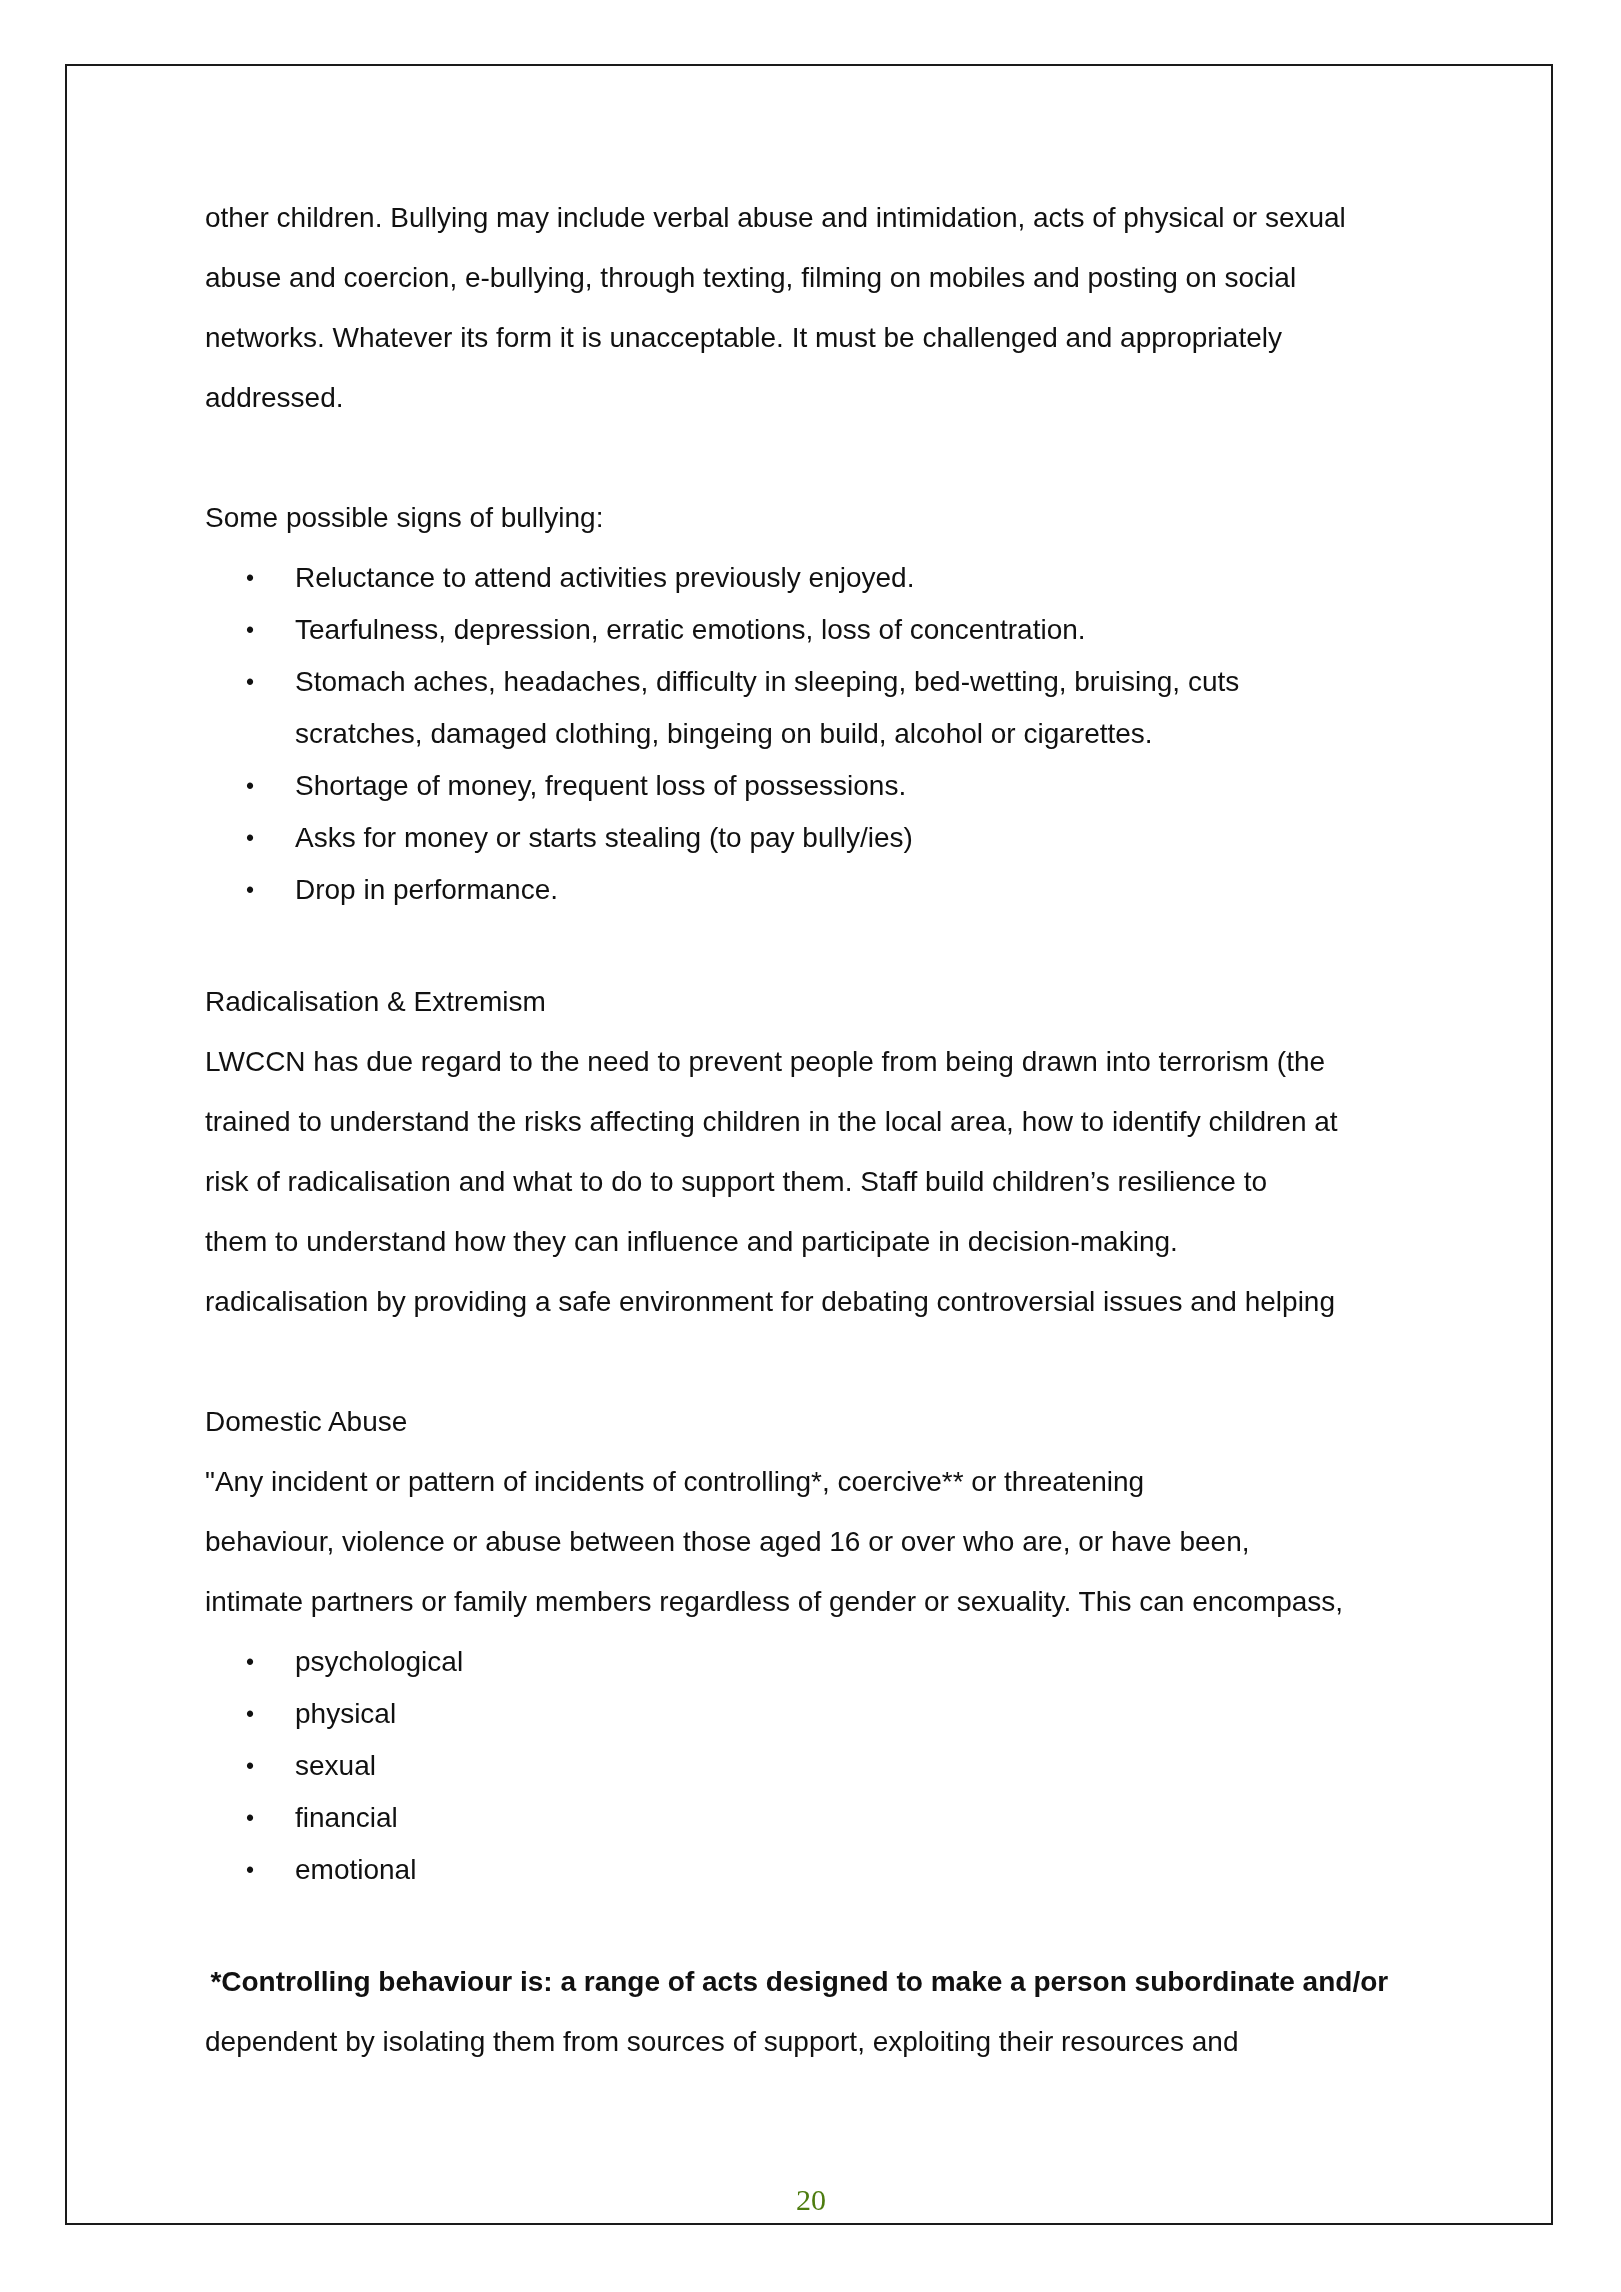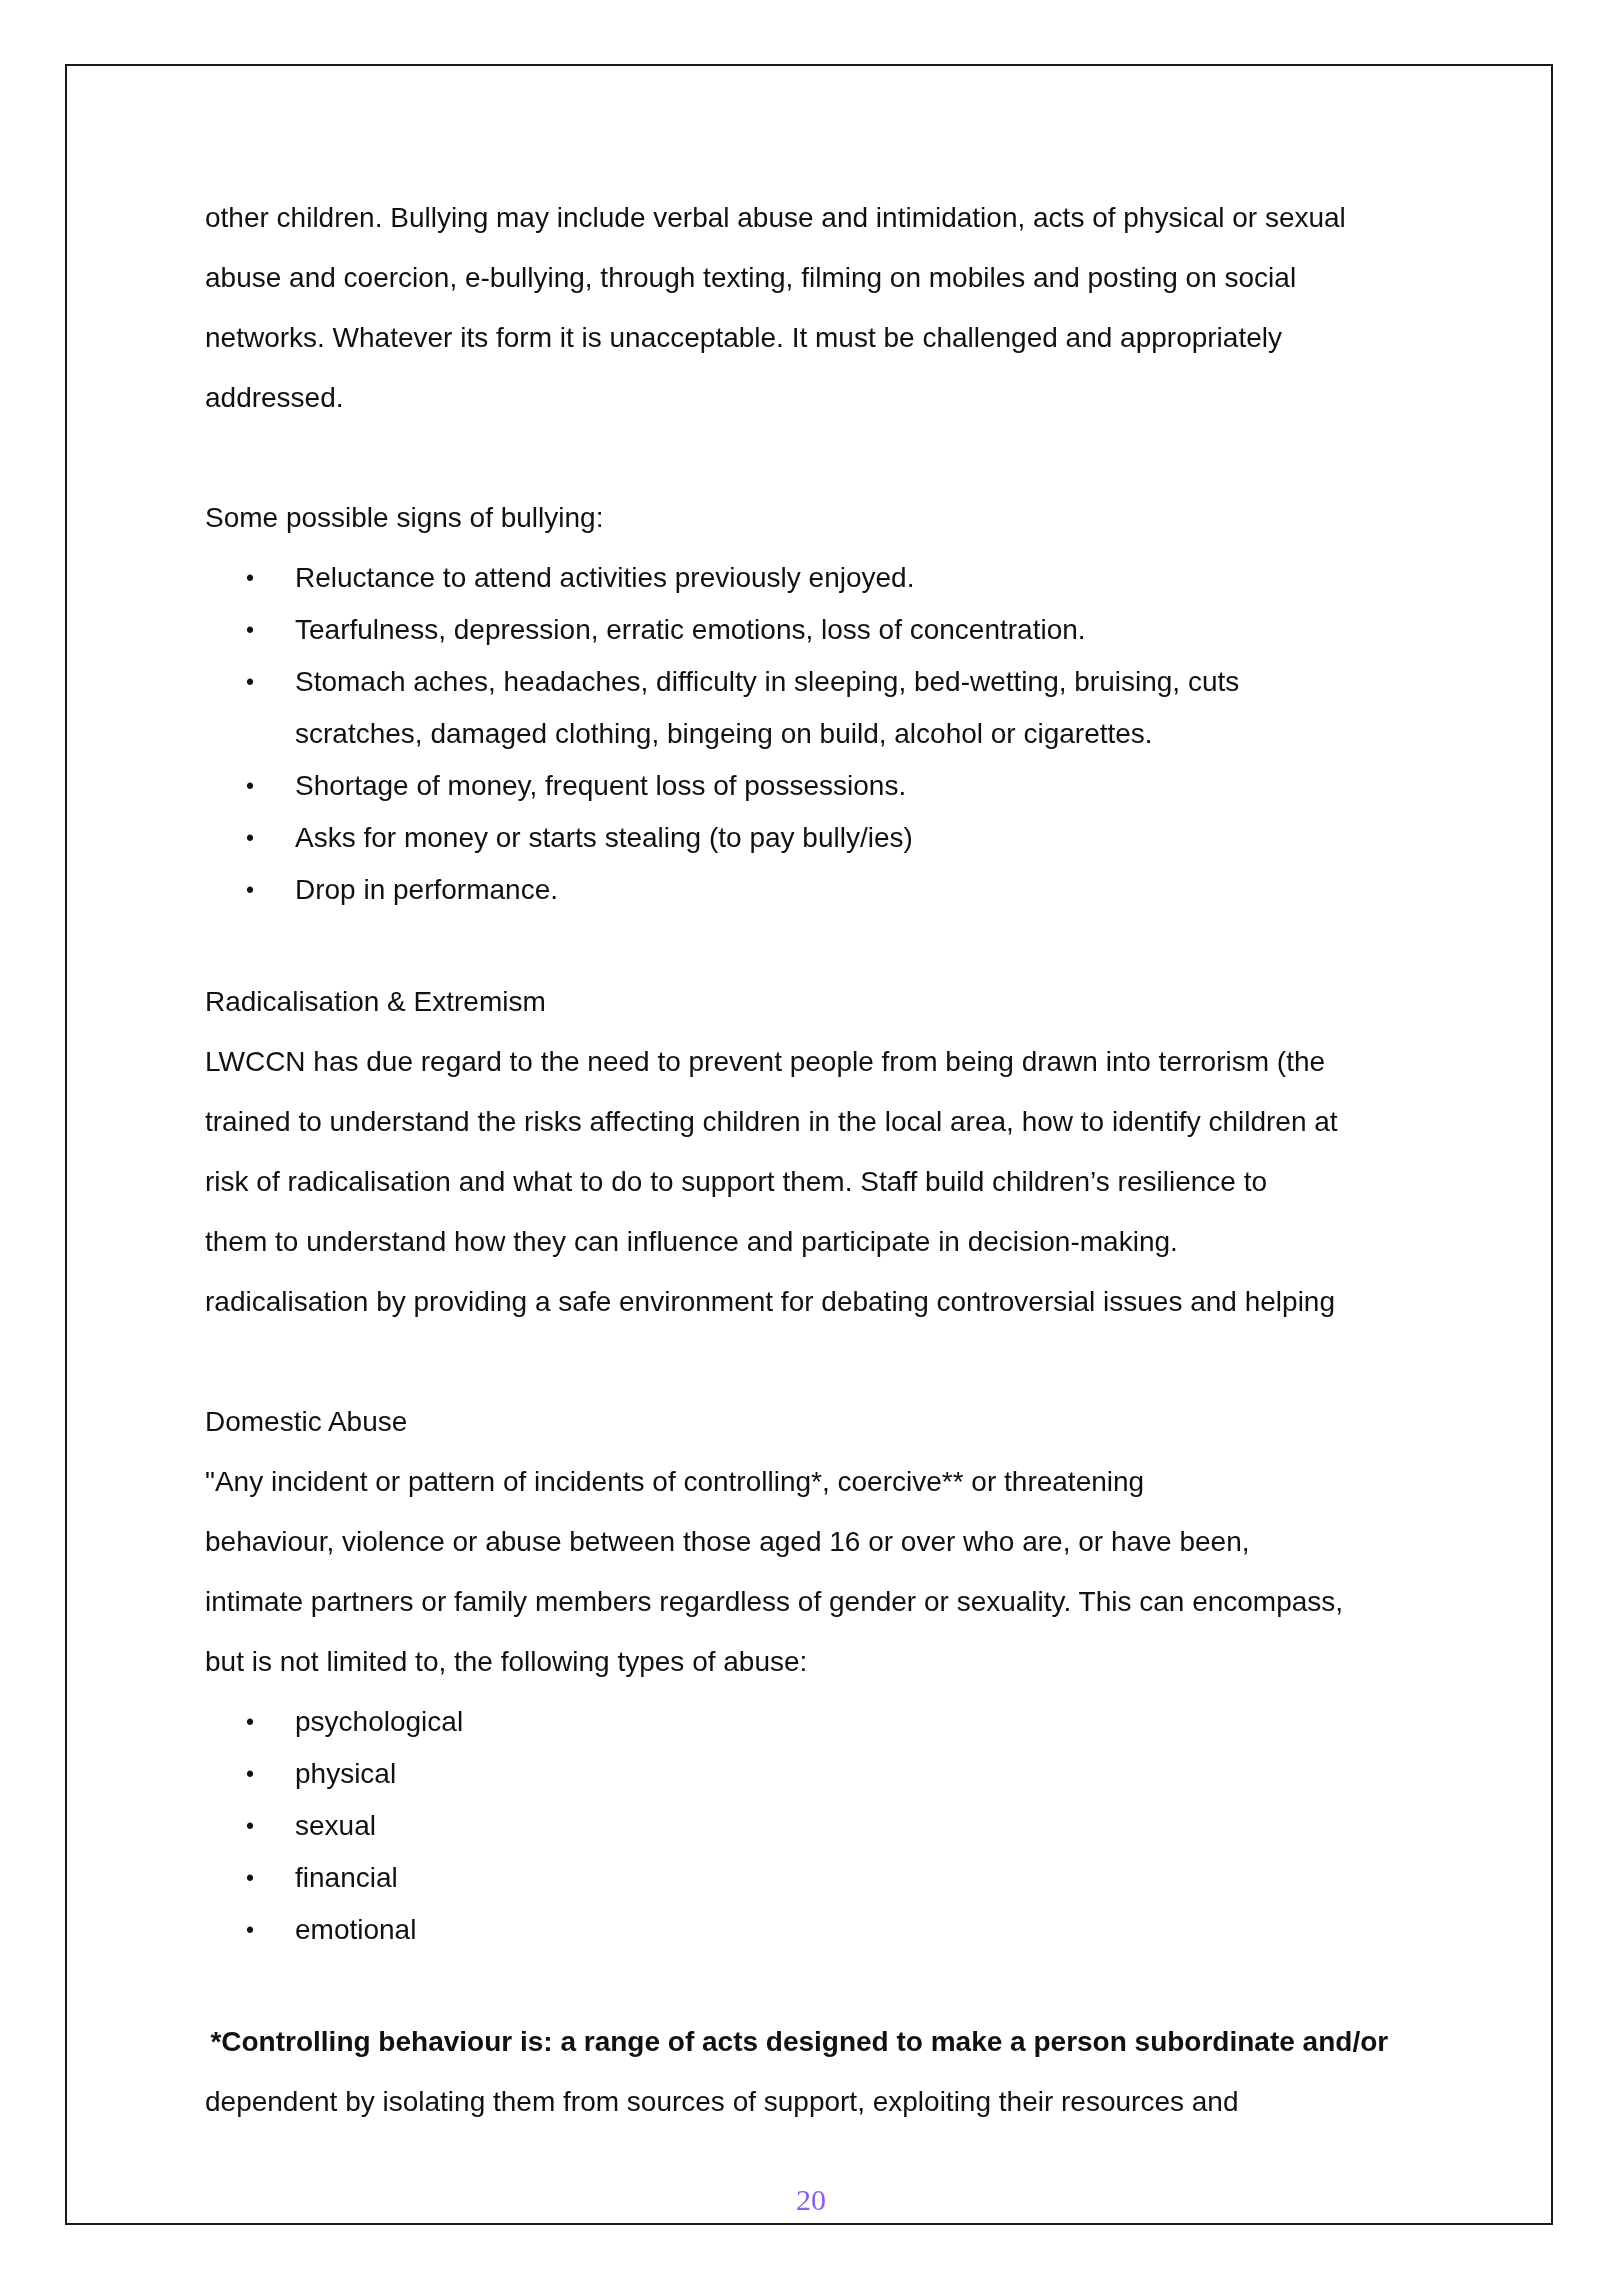--- a/index.html
+++ b/index.html
@@ -61,21 +61,21 @@
       font-weight: bold;
     }
     .page-number {
       position: absolute;
       left: 0;
       width: 1622px;
       top: 2183px;
       text-align: center;
       font-family: "Liberation Serif", serif;
       font-size: 30px;
-      color: #8b5cf6;
+      color: #4d7c0f;
     }
   </style>
 </head>
 <body>
 
 <div class="page-frame"></div>
 
 <div class="content">
 
   <div>
@@ -129,21 +129,20 @@
     <p>radicalisation by providing a safe environment for debating controversial issues and helping</p>
   </section>
 
   <div class="gap"></div>
 
   <section>
     <p class="heading">Domestic Abuse</p>
     <p>"Any incident or pattern of incidents of controlling*, coercive** or threatening</p>
     <p>behaviour, violence or abuse between those aged 16 or over who are, or have been,</p>
     <p>intimate partners or family members regardless of gender or sexuality. This can encompass,</p>
-    <p>but is not limited to, the following types of abuse:</p>
     <ul class="bullets">
       <li>
         <span class="bullet">•</span>
         <span>psychological</span>
       </li>
       <li>
         <span class="bullet">•</span>
         <span>physical</span>
       </li>
       <li>

